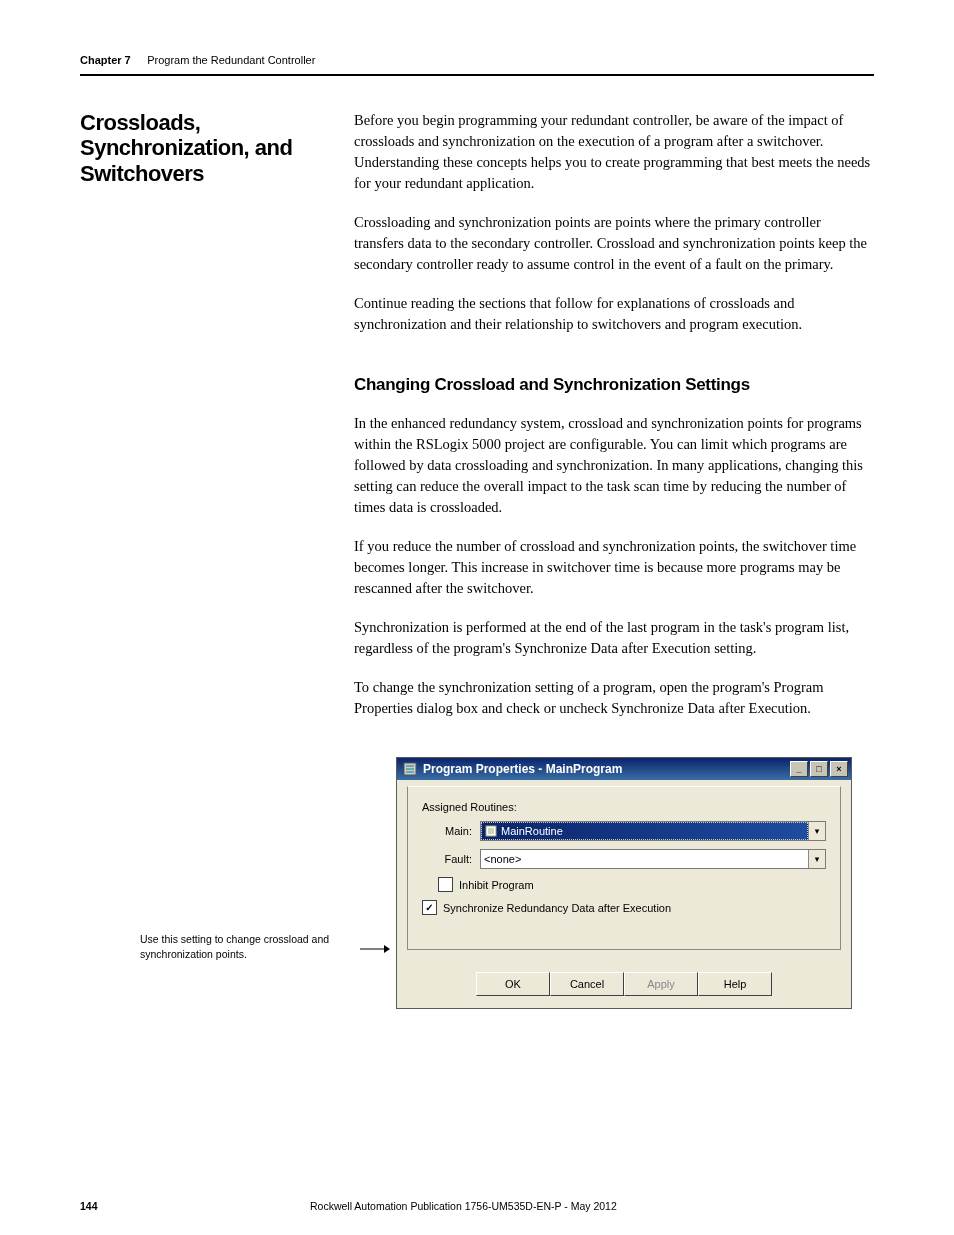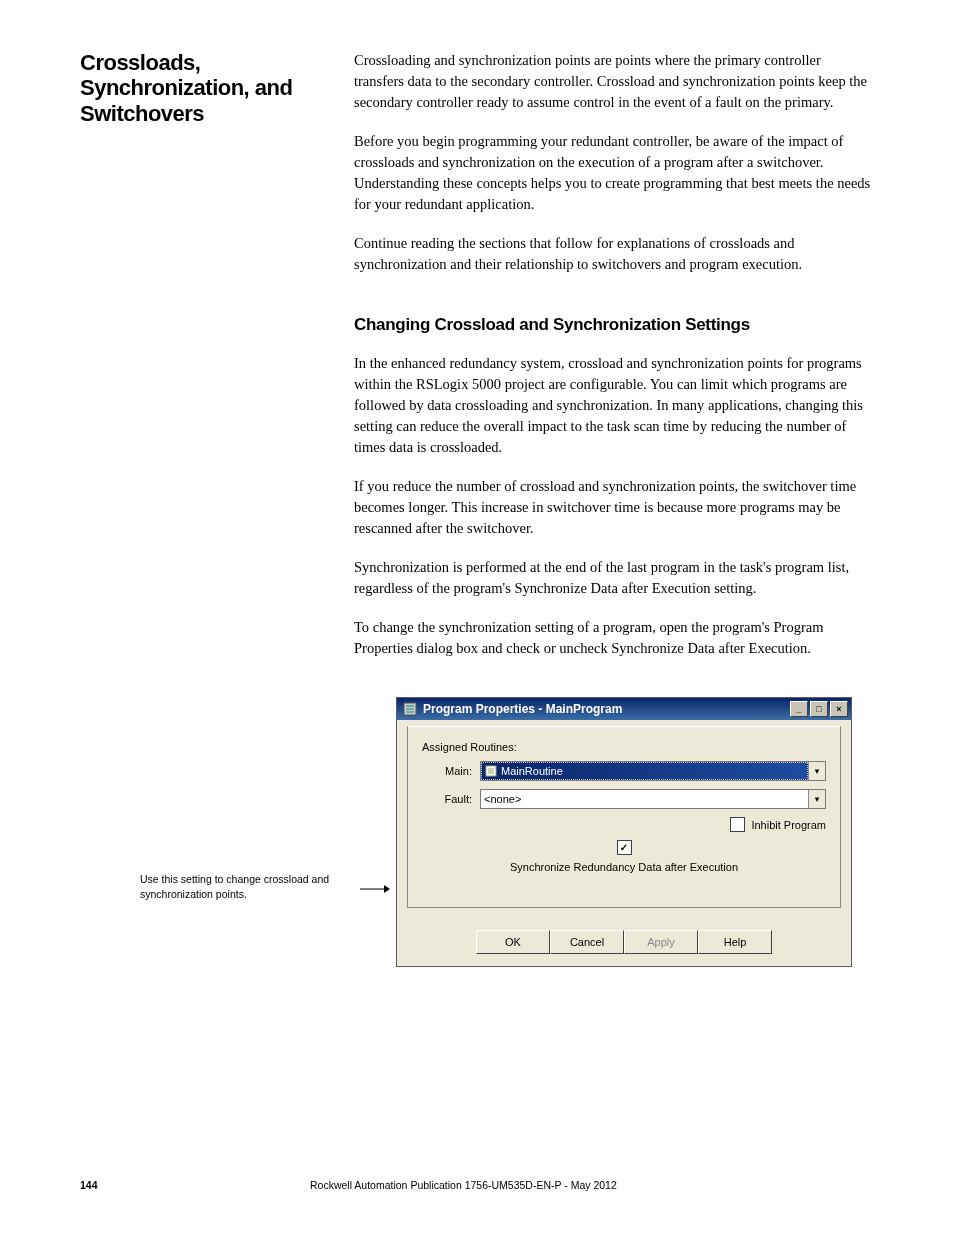--- a/index.html
+++ b/index.html
@@ -157,21 +157,21 @@
     flex:1; display:flex; align-items:center; gap:4px;
     padding:0 3px; font-size:11px;
   }
   .dd-arrow {
     width:16px; background:#ece9d8;
     border-left:1px solid #888;
     display:flex; align-items:center; justify-content:center;
   }
   .dd-arrow::after { content:"▾"; font-size:9px; }
   .file-icon { width:12px; height:12px; }
-  .chk-row { display:flex; align-items:center; gap:6px; margin: 8px 0 4px 16px; justify-content: flex-end; }
+  .chk-row { display:flex; align-items:center; gap:6px; margin: 8px 0 4px 16px; }
   .chk {
     width:13px; height:13px; border:1px solid #404040;
     background:#fff; display:flex; align-items:center; justify-content:center;
     font-size:10px; line-height:1;
   }
   .chk.checked::after { content:"✓"; font-weight:bold; }
   .btn-row {
     display:flex; justify-content:center;
     padding: 12px 10px;
   }
@@ -179,42 +179,46 @@
     width:72px; height:22px;
     border:1px solid #404040;
     border-top-color:#fff; border-left-color:#fff;
     background:#ece9d8;
     display:flex; align-items:center; justify-content:center;
     font-size:11px;
   }
   .btn.disabled { color:#888; }
   .footer {
     position:absolute;
-    bottom: 44px;
+    bottom: 23px;
     left:80px; right:80px;
     display:flex;
     font-family: Arial, Helvetica, sans-serif;
     font-size:10.5px;
   }
   .footer .pg { font-weight: bold; width: 230px; }
   .footer .pub { flex:1; text-align:left; }
 </style>
 </head>
 <body>
 
 <div class="page">
 
+  <div class="header-bar">
+    <span class="header-chapter">Chapter 7</span>
+    <span class="header-title">Program the Redundant Controller</span>
+  </div>
 
   <div class="two-col">
     <div class="left-col">
       <h1 class="section-title">Crossloads, Synchronization, and Switchovers</h1>
     </div>
     <div class="right-col">
+      <p class="body">Before you begin programming your redundant controller, be aware of the impact of crossloads and synchronization on the execution of a program after a switchover. Understanding these concepts helps you to create programming that best meets the needs for your redundant application.</p>
       <p class="body">Crossloading and synchronization points are points where the primary controller transfers data to the secondary controller. Crossload and synchronization points keep the secondary controller ready to assume control in the event of a fault on the primary.</p>
-      <p class="body">Before you begin programming your redundant controller, be aware of the impact of crossloads and synchronization on the execution of a program after a switchover. Understanding these concepts helps you to create programming that best meets the needs for your redundant application.</p>
       <p class="body">Continue reading the sections that follow for explanations of crossloads and synchronization and their relationship to switchovers and program execution.</p>
 
       <h2 class="subsection-title">Changing Crossload and Synchronization Settings</h2>
 
       <p class="body">In the enhanced redundancy system, crossload and synchronization points for programs within the RSLogix 5000 project are configurable. You can limit which programs are followed by data crossloading and synchronization. In many applications, changing this setting can reduce the overall impact to the task scan time by reducing the number of times data is crossloaded.</p>
       <p class="body">If you reduce the number of crossload and synchronization points, the switchover time becomes longer. This increase in switchover time is because more programs may be rescanned after the switchover.</p>
       <p class="body">Synchronization is performed at the end of the last program in the task's program list, regardless of the program's Synchronize Data after Execution setting.</p>
       <p class="body">To change the synchronization setting of a program, open the program's Program Properties dialog box and check or uncheck Synchronize Data after Execution.</p>
     </div>
   </div>
@@ -276,21 +280,21 @@
                 <span>&lt;none&gt;</span>
               </div>
               <div class="dd-arrow"></div>
             </div>
           </div>
 
           <div class="chk-row">
             <div class="chk"></div>
             <span>Inhibit Program</span>
           </div>
-          <div class="chk-row" style="margin-left:0;flex-direction:column;">
+          <div class="chk-row" style="margin-left:0;">
             <div class="chk checked"></div>
             <span>Synchronize Redundancy Data after Execution</span>
           </div>
         </div>
       </div>
       <div class="btn-row">
         <div class="btn">OK</div>
         <div class="btn">Cancel</div>
         <div class="btn disabled">Apply</div>
         <div class="btn">Help</div>

